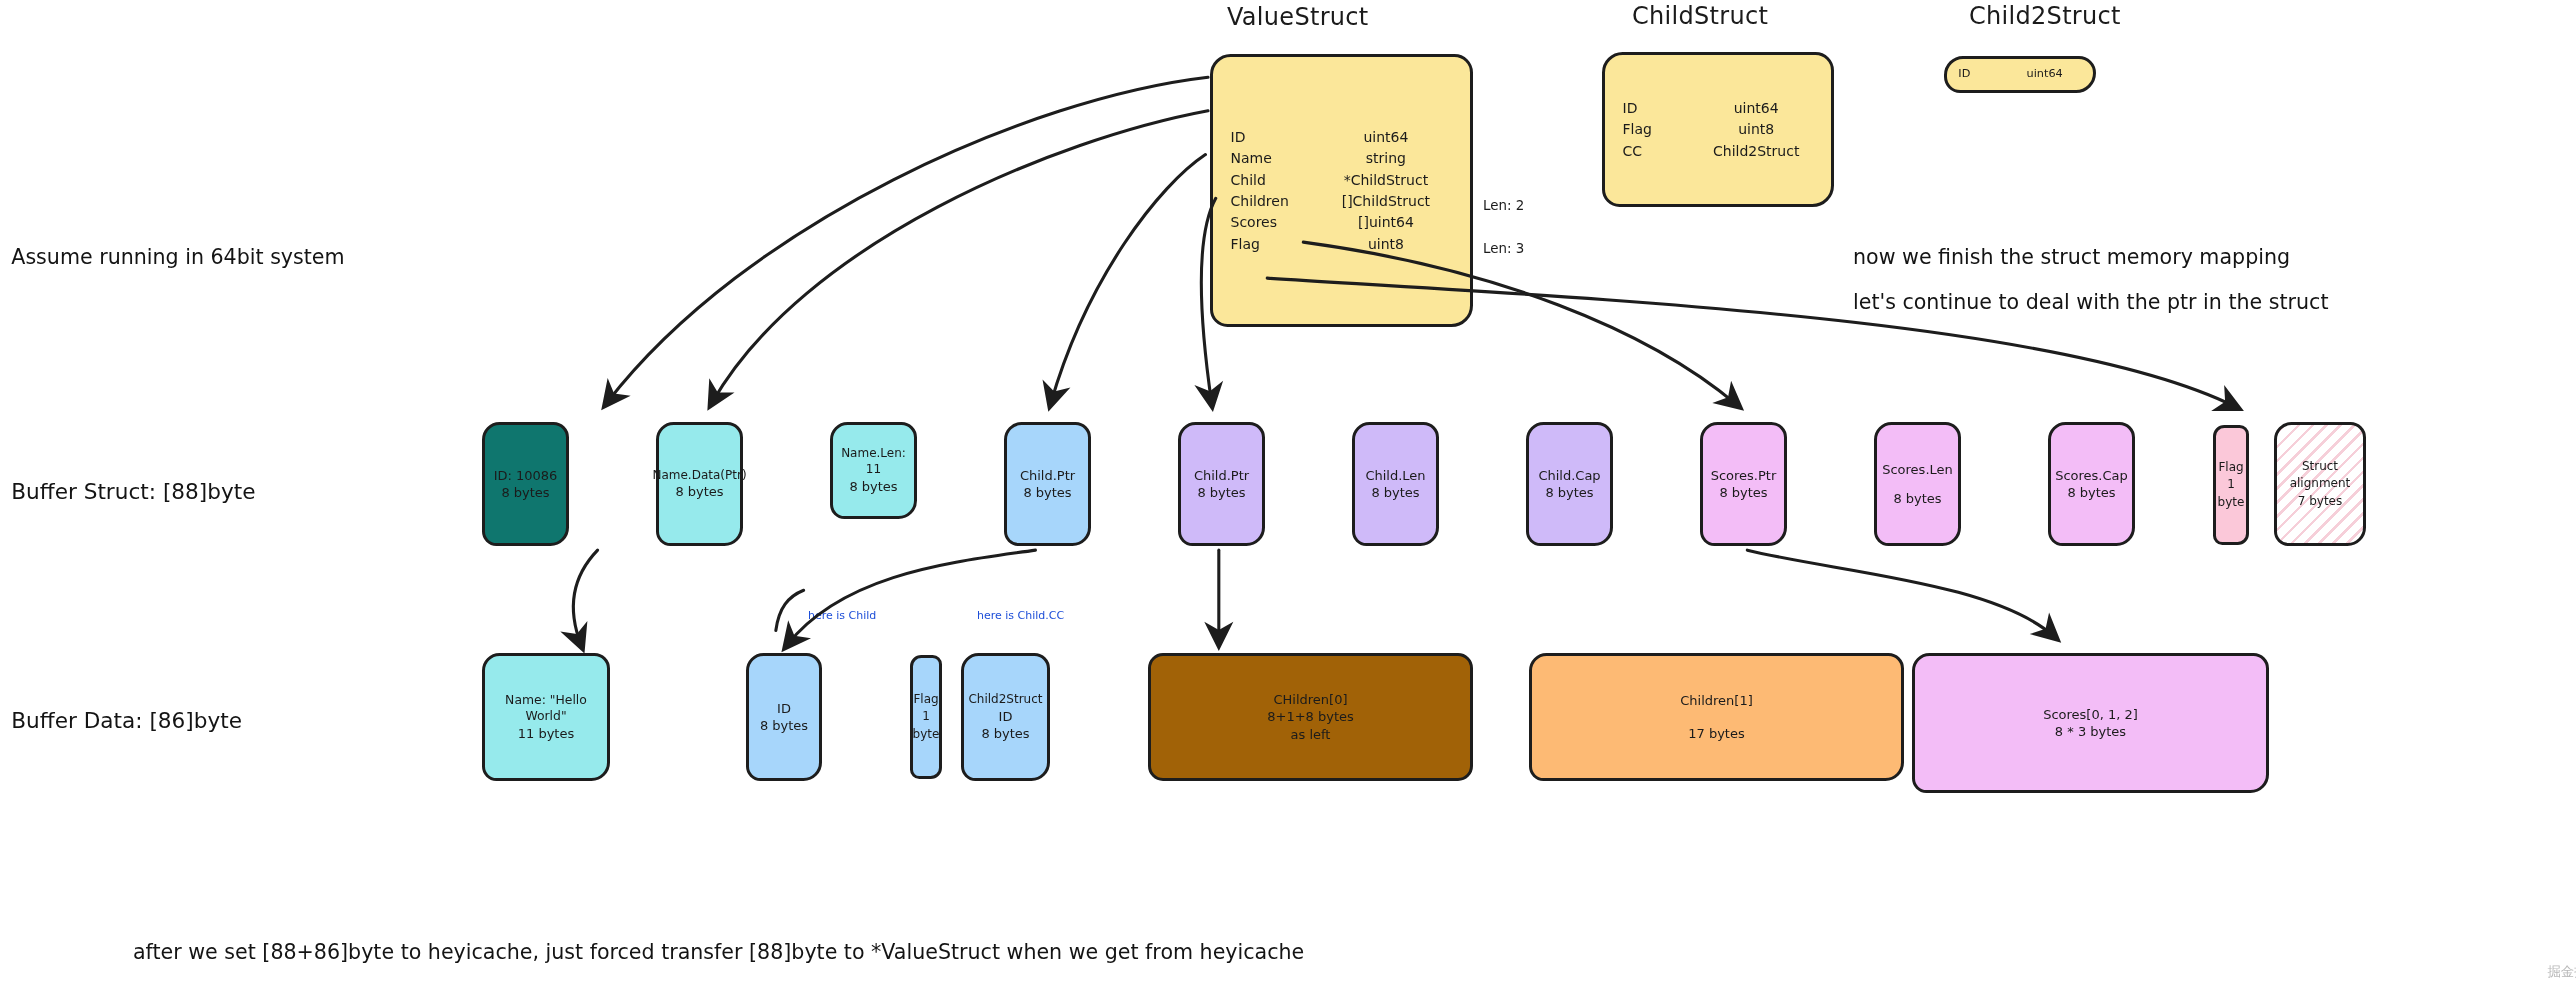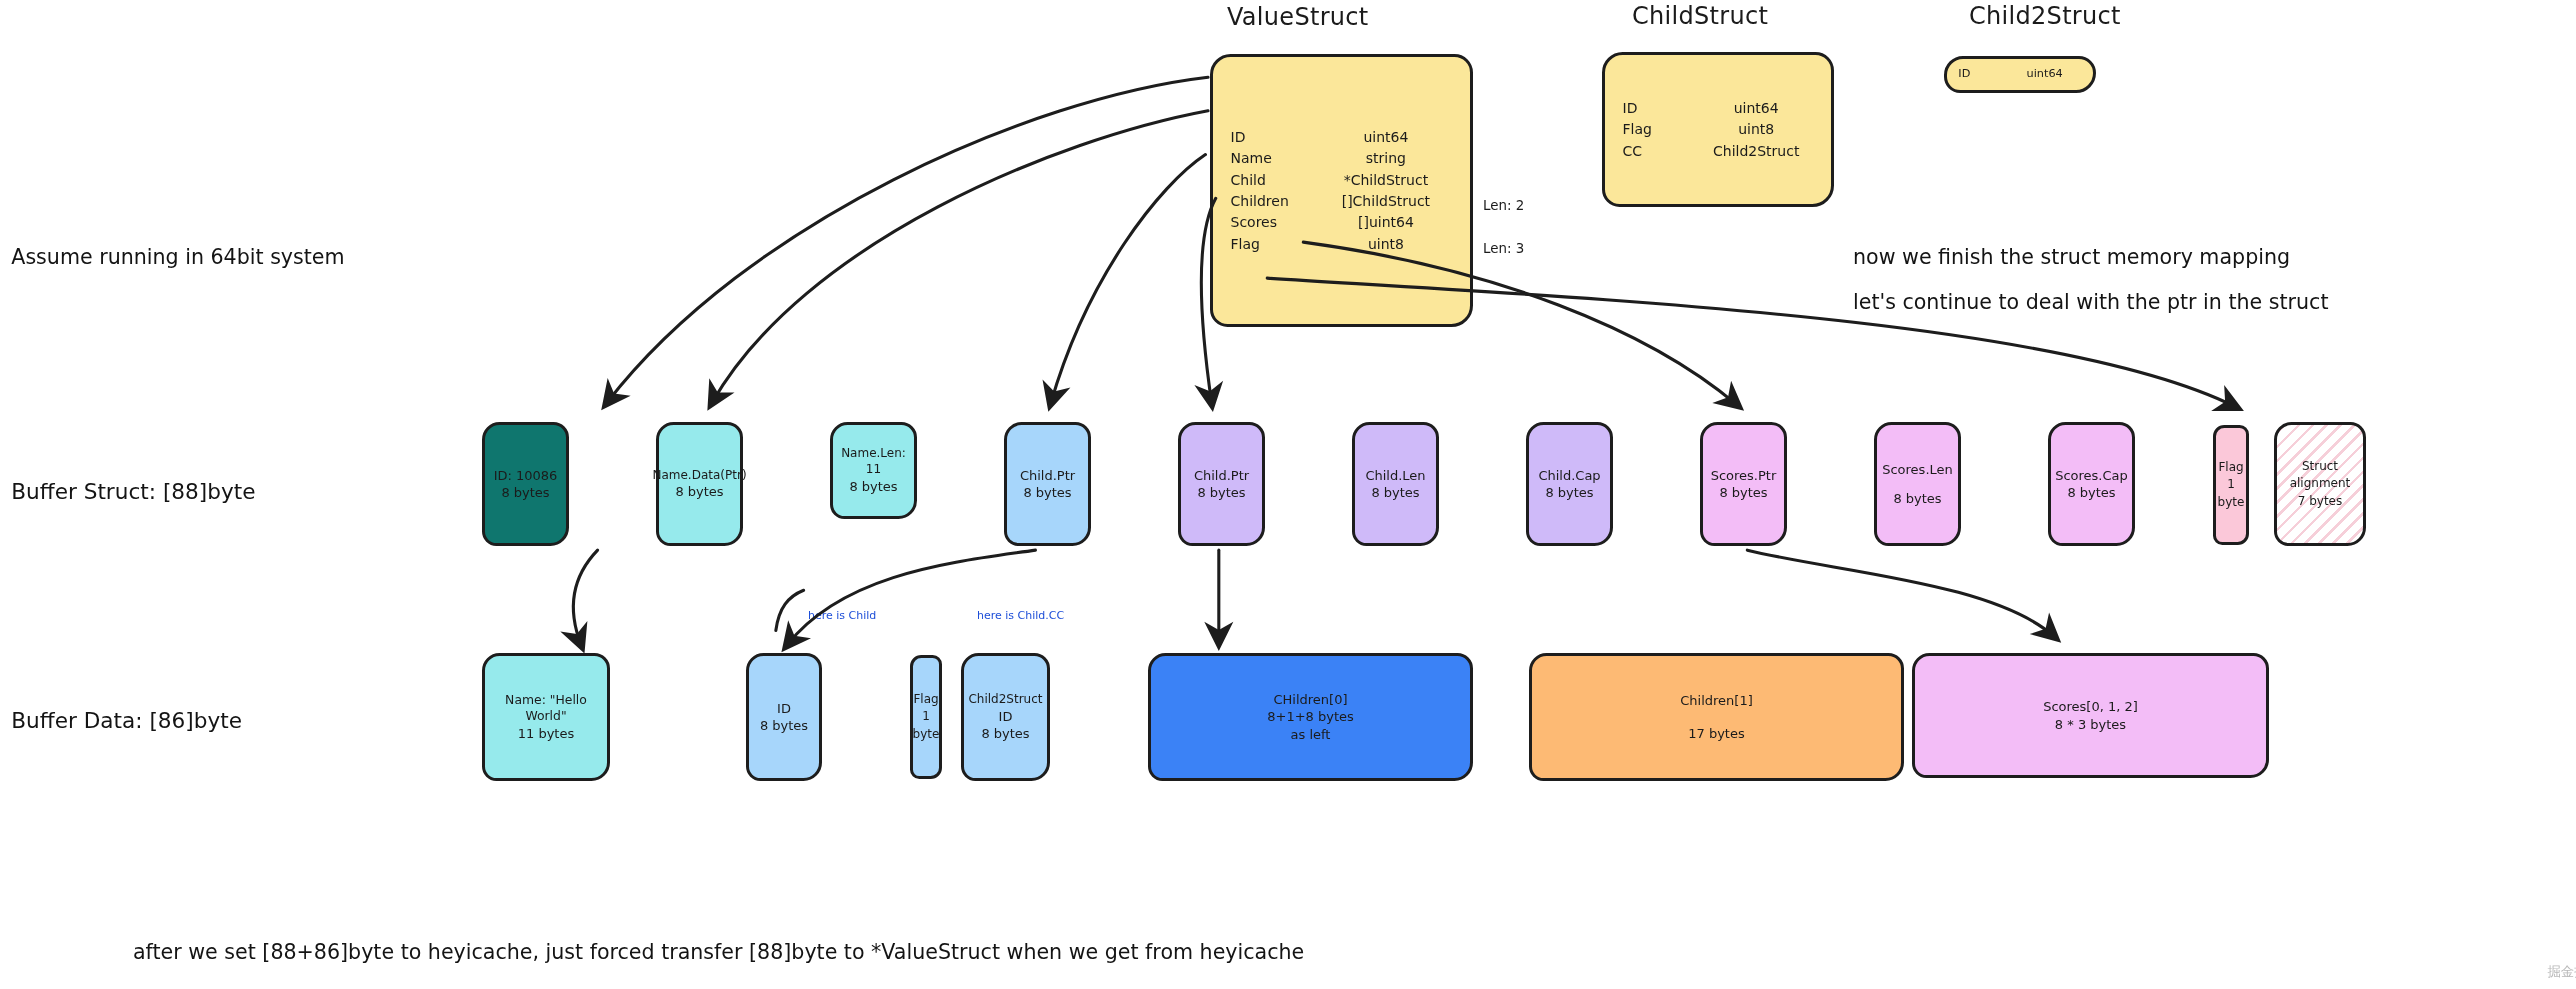--- a/index.html
+++ b/index.html
@@ -248,30 +248,30 @@
   <div class="hbox" style="left:910px; top:655px; width:32px; height:124px; background:#a7d6fb; border-radius:11.3px 9.3px 11.3px 9.3px;">
     <div class="cell-narrow">Flag</div>
     <div class="cell-narrow">1</div>
     <div class="cell-narrow">byte</div>
   </div>
   <div class="hbox" style="left:961px; top:653px; width:89px; height:128px; background:#a7d6fb;">
     <div class="cellmain" style="font-size:12px;">Child2Struct</div>
     <div class="cellsub">ID</div>
     <div class="cellsub">8 bytes</div>
   </div>
-  <div class="hbox" style="left:1148px; top:653px; width:325px; height:128px; background:#3b82f6;">
+  <div class="hbox" style="left:1148px; top:653px; width:325px; height:128px; background:#a16207;border-radius:15px;">
     <div class="cellmain">CHildren[0]</div>
     <div class="cellsub">8+1+8 bytes</div>
     <div class="cellsub">as left</div>
   </div>
   <div class="hbox" style="left:1529px; top:653px; width:375px; height:128px; background:#fdba74;gap:16px;">
     <div class="cellmain">Children[1]</div>
     <div class="cellsub">17 bytes</div>
   </div>
-  <div class="hbox" style="left:1912px; top:653px; width:357px; height:125px; background:#f3bdf7;">
+  <div class="hbox" style="left:1912px; top:653px; width:357px; height:140px; background:#f3bdf7;">
     <div class="cellmain">Scores[0, 1, 2]</div>
     <div class="cellsub">8 * 3 bytes</div>
   </div>
 
   <div class="note-sm" style="left:808px; top:609px;">here is Child</div>
   <div class="note-sm" style="left:977px; top:609px;">here is Child.CC</div>
 
   <div class="caption" style="left:133px; top:940px;">after we set [88+86]byte to heyicache, just forced transfer [88]byte to *ValueStruct when we get from heyicache</div>
 
   <div class="watermark">掘金技术社区 @ yuadsl3010</div>

